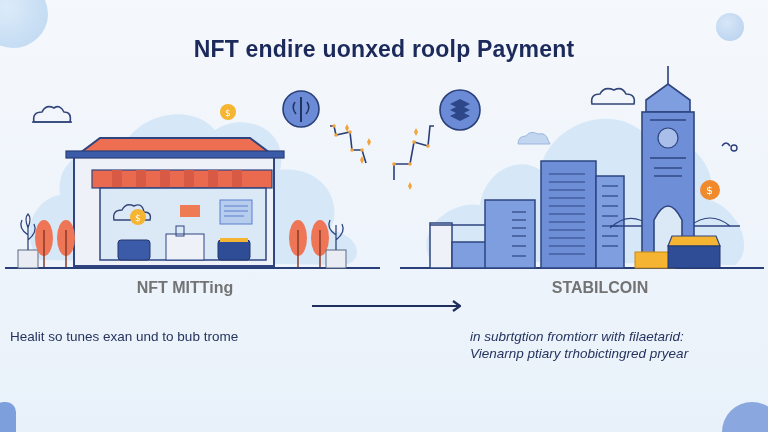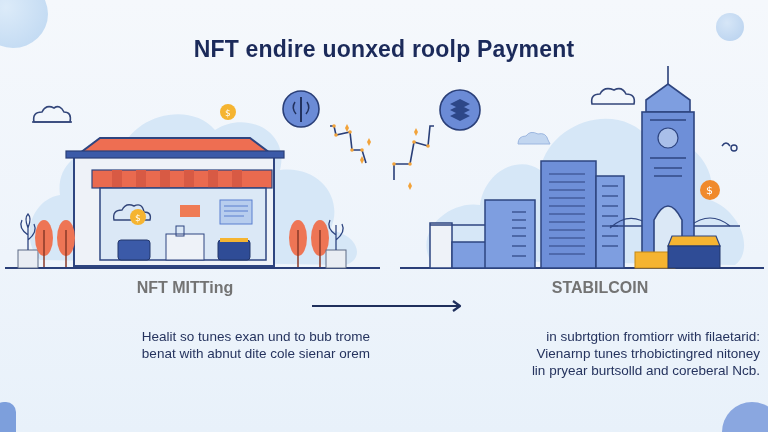--- a/index.html
+++ b/index.html
@@ -31,24 +31,24 @@
 
   .section-title {
     position:absolute; top:279px; font-size:16px; font-weight:bold; color:#737373;
     text-align:center;
   }
   #left-title { left:60px; width:250px; }
   #right-title { left:470px; width:260px;text-align:center; }
 
   .desc {
     position:absolute; top:328px; font-size:13.5px; line-height:17px; color:#25335e;
-    text-align:right;
+    text-align:left;
   }
   #left-desc { left:10px; width:360px; }
-  #right-desc { left:470px; width:290px; }
+  #right-desc { left:470px; width:290px;font-style:italic; }
   .desc div { white-space:nowrap; }
 
   #flow-arrow { position:absolute; left:310px; top:298px; width:155px; height:16px; }
 </style>
 </head>
 <body>
 
 <div class="deco" id="corner-tl"></div>
 <div class="deco" id="corner-tr"></div>
 <div class="deco" id="corner-bl"></div>
@@ -247,20 +247,18 @@
   <svg width="155" height="16" viewBox="0 0 155 16">
     <line x1="2" y1="8" x2="150" y2="8" stroke="#1f2f5c" stroke-width="2"></line>
     <polyline points="143,3 150,8 143,13" fill="none" stroke="#1f2f5c" stroke-width="2.2" stroke-linejoin="round"></polyline>
   </svg>
 </div>
 
 <h2 class="section-title" id="right-title">STABILCOIN</h2>
 
 <div class="desc" id="left-desc">
   <div>Healit so tunes exan und to bub trome</div>
-  <div>benat with abnut dite cole sienar orem</div>
 </div>
 
 <div class="desc" id="right-desc">
   <div>in subrtgtion fromtiorr with filaetarid:</div>
-  <div>Vienarnp tunes trhobictingred nitoney</div>
-  <div>lin pryear burtsolld and coreberal Ncb.</div>
+  <div>Vienarnp ptiary trhobictingred pryear</div>
 </div>
 
 </body></html>

